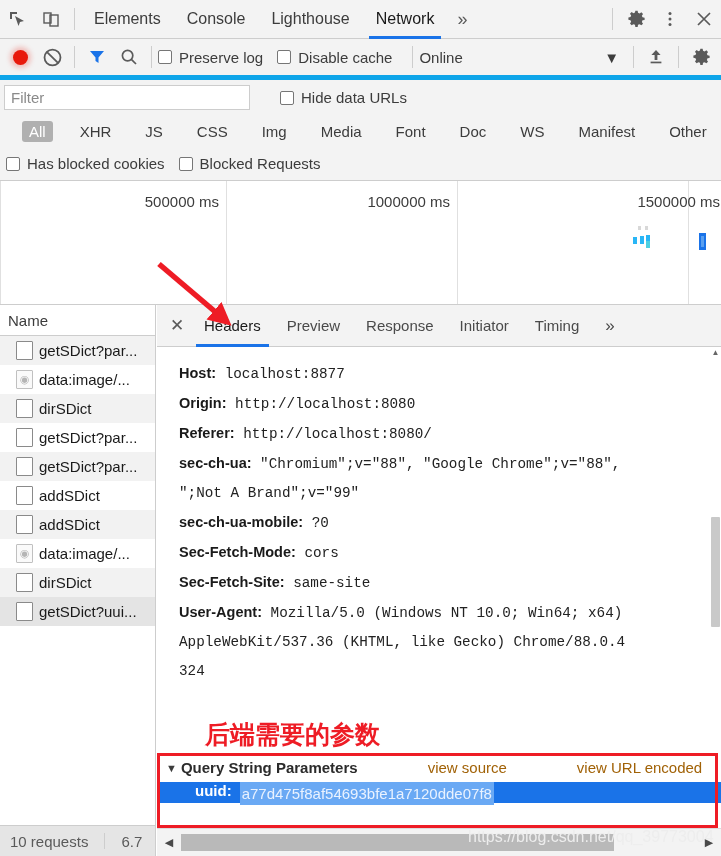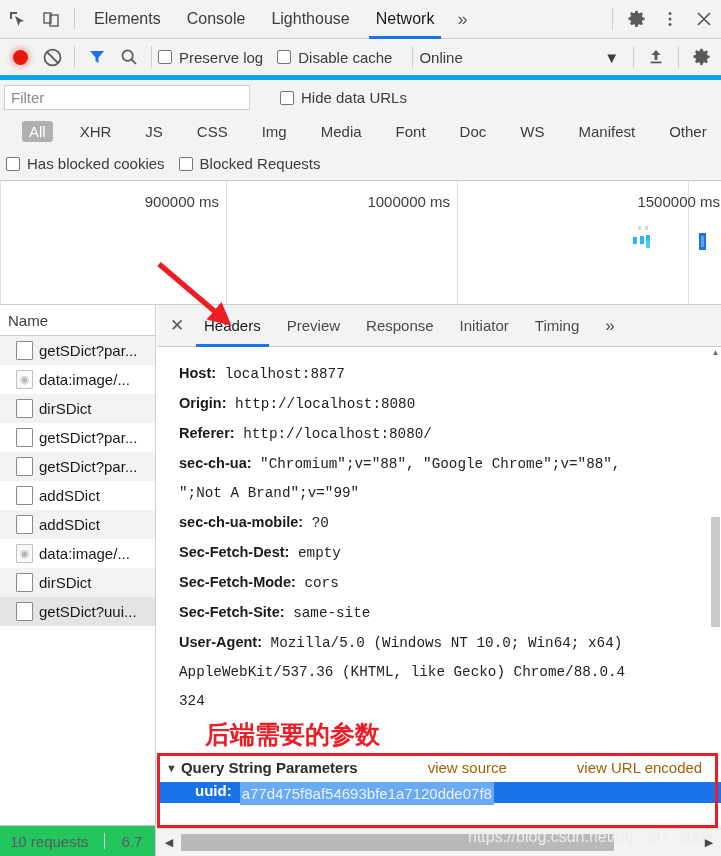--- a/index.html
+++ b/index.html
@@ -161,21 +161,21 @@
     border: 1px solid #8a8a8a; background: #fff; border-radius: 1px;
   }
   .req-ico.img {
     border: 1px solid #c0c0c0; background: #fafafa;
     display: flex; align-items: center; justify-content: center;
     font-size: 11px; color: #b5b5b5;
   }
   .lp-status {
     position: absolute; bottom: 0; left: 0; right: 0; height: 31px;
     border-top: 1px solid #cdcdcd;
-    background: #22c55e;
+    background: #e5e5e5;
     display: flex; align-items: center; gap: 16px;
     padding-left: 10px;
     font-size: 15px; color: #5a5a5a;
     white-space: nowrap; overflow: hidden;
   }
   .lp-status .vb { width: 1px; height: 16px; background: #cdcdcd; }
 
   
   .rightpane {
     position: absolute; top: 305px; left: 157px; width: 564px; height: 551px;
@@ -446,21 +446,21 @@
       <span>Blocked Requests</span>
     </label>
   </div>
 
   <div class="overview">
     <div class="ov-divider" style="left:0px;"></div>
     <div class="ov-divider" style="left:226px;"></div>
     <div class="ov-divider" style="left:457px;"></div>
     <div class="ov-divider" style="left:688px;"></div>
 
-    <div class="ov-label" style="left:225px;">900000 ms</div>
+    <div class="ov-label" style="left:225px;">500000 ms</div>
     <div class="ov-label" style="left:456px;">1000000 ms</div>
     <div class="ov-label" style="left:726px;">1500000 ms</div>
 
     <div class="ov-bar" style="left:638px; top:45px;  width:3px; height:4px;  background:#d8d8d8;"></div>
     <div class="ov-bar" style="left:645px; top:45px;  width:3px; height:4px;  background:#d8d8d8;"></div>
     <div class="ov-bar" style="left:633px; top:56px;  width:4px; height:7px;  background:#29b6f6;"></div>
     <div class="ov-bar" style="left:640px; top:55px;  width:4px; height:8px;  background:#29b6f6;"></div>
     <div class="ov-bar" style="left:646px; top:54px;  width:4px; height:6px;  background:#29b6f6;"></div>
     <div class="ov-bar" style="left:646px; top:60px;  width:4px; height:7px;  background:#4dd0e1;"></div>
     <div class="ov-bar" style="left:699px; top:52px;  width:7px; height:17px; background:#1a73e8;"></div>
@@ -529,21 +529,20 @@
       <div class="rp-tab" style="font-size:17px;">»</div>
     </div>
 
     <div class="rp-body">
       <div class="hdr-line"><span class="hdr-name">Host:</span><span> localhost:8877</span></div>
       <div class="hdr-line"><span class="hdr-name">Origin:</span><span> http://localhost:8080</span></div>
       <div class="hdr-line"><span class="hdr-name">Referer:</span><span> http://localhost:8080/</span></div>
       <div class="hdr-line"><span class="hdr-name">sec-ch-ua:</span><span> "Chromium";v="88", "Google Chrome";v="88",</span></div>
       <div class="hdr-line"><span>";Not A Brand";v="99"</span></div>
       <div class="hdr-line"><span class="hdr-name">sec-ch-ua-mobile:</span><span> ?0</span></div>
-      <div class="hdr-line"><span class="hdr-name">Sec-Fetch-Dest:</span><span> empty</span></div>
       <div class="hdr-line"><span class="hdr-name">Sec-Fetch-Mode:</span><span> cors</span></div>
       <div class="hdr-line"><span class="hdr-name">Sec-Fetch-Site:</span><span> same-site</span></div>
       <div class="hdr-line"><span class="hdr-name">User-Agent:</span><span> Mozilla/5.0 (Windows NT 10.0; Win64; x64)</span></div>
       <div class="hdr-line"><span>AppleWebKit/537.36 (KHTML, like Gecko) Chrome/88.0.4</span></div>
       <div class="hdr-line"><span>324</span></div>
     </div>
 
     <div class="rp-scrollbar">
       <div class="arrow-up">▲</div>
       <div class="thumb"></div>

